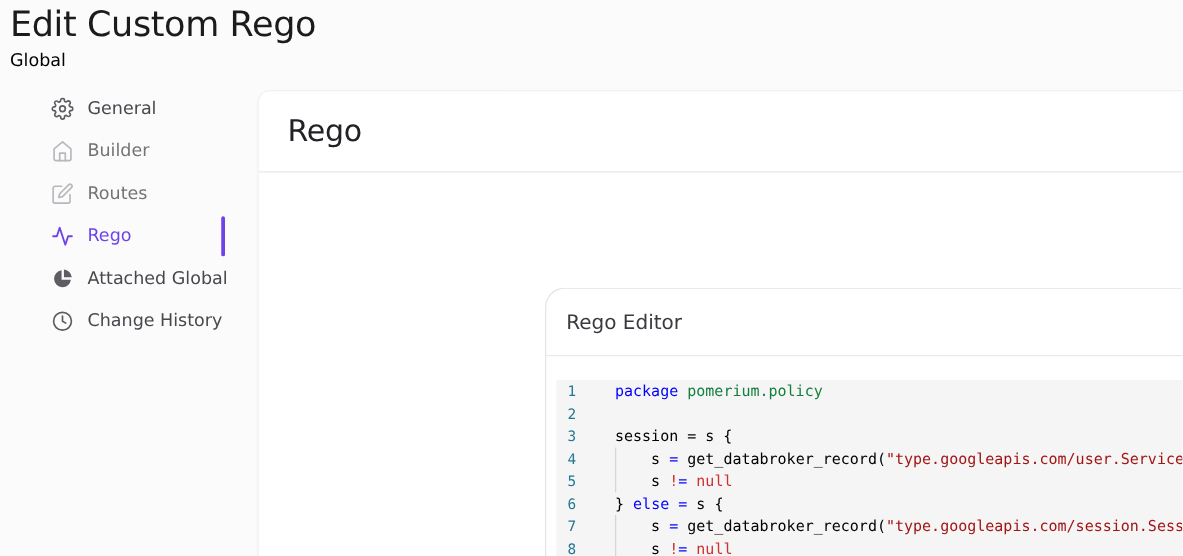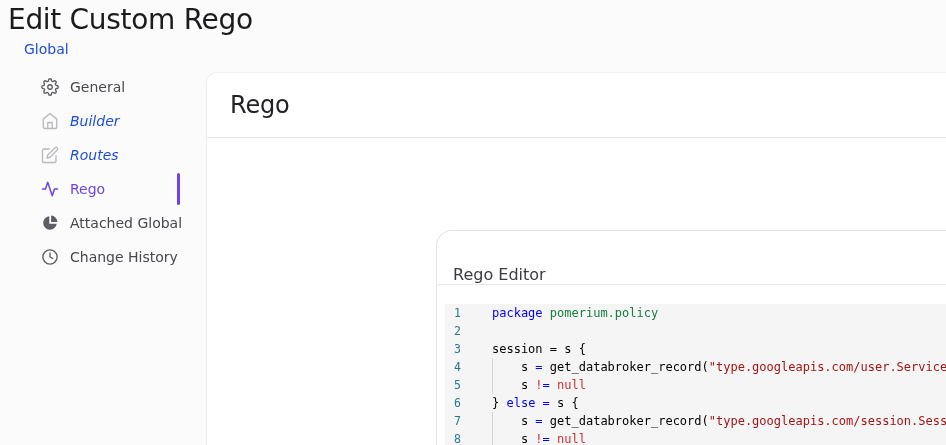--- a/index.html
+++ b/index.html
@@ -12,39 +12,39 @@
   }
 
   
   .page-title {
     position:absolute; left:8px; top:0;
     font-size:28px; line-height:40px; font-weight:400; color:#1b1b1e;
     letter-spacing:-0.3px;
     text-align:center;
   }
   .page-subtitle {
-    position:absolute; left:24px; top:41px;
-    font-size:14px; color:#1d4ed8;
+    position:absolute; left:8px; top:41px;
+    font-size:14px; color:#000000;
   }
 
   
   .sidebar { position:absolute; left:0; top:70px; width:206px; }
   .sidebar-item {
     position:relative; height:34px;
     display:flex; align-items:center;
     padding-left:40px; cursor:pointer;
     font-size:14px; color:#47474d;
   }
   .sidebar-item .nav-icon {
     width:19px; height:19px; flex:none;
     display:flex; align-items:center; justify-content:center;
     color:#5d5d63;
   }
   .sidebar-item .nav-label { margin-left:11px; }
-  .sidebar-item.disabled { color:#1d4ed8; cursor:default;font-style:italic; }
+  .sidebar-item.disabled { color:#737373; cursor:default; }
   .sidebar-item.disabled .nav-icon { color:#b8b8bf; }
   .sidebar-item.active { color:var(--accent); }
   .sidebar-item.active .nav-icon { color:var(--accent); }
   .active-bar {
     position:absolute; left:177px; top:1px;
     width:3px; height:32px; border-radius:2px;
     background:var(--accent);
   }
   .nav-icon svg { display:block; }
 
@@ -65,21 +65,21 @@
   }
 
   
   .editor-card {
     position:absolute; left:229px; top:157px; right:0; bottom:0;
     background:#ffffff;
     border:1px solid #e4e4e7; border-right:none; border-bottom:none;
     border-radius:16px 0 0 0;
   }
   .editor-card-header {
-    height:54px; display:flex; align-items:flex-end;
+    height:54px; display:flex; align-items:center;
     padding-left:16px;
     border-bottom:1px solid #e9e9eb;
     font-size:16px; color:#3a3a40;
   }
   .editor-surface {
     position:absolute; left:8px; top:73px; right:0; bottom:0;
     background:#f5f5f5;
     overflow:hidden; cursor:text;
   }
 

